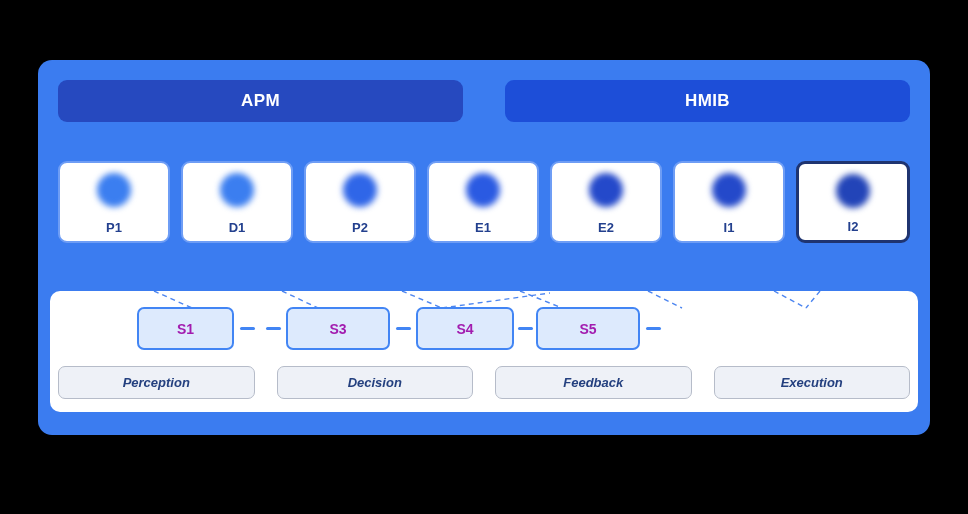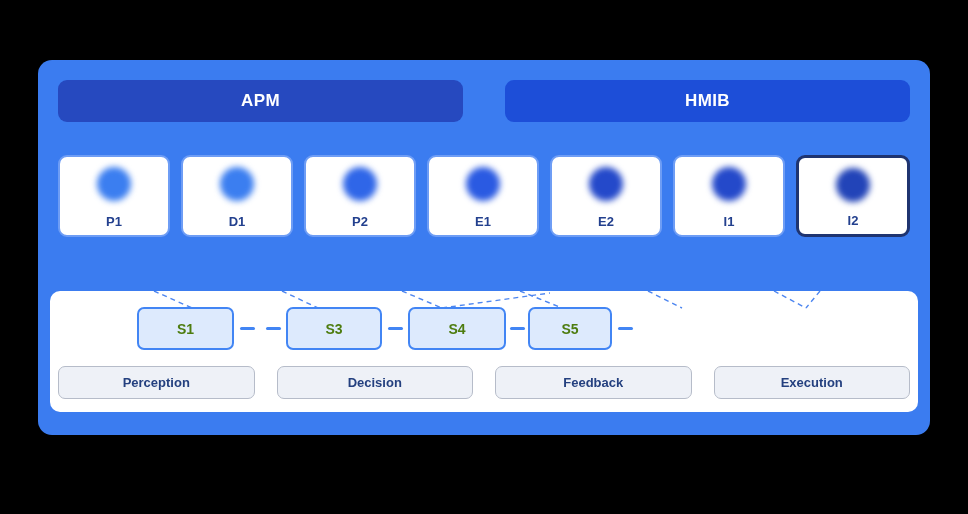--- a/index.html
+++ b/index.html
@@ -26,21 +26,21 @@
     display:flex;align-items:center;justify-content:center;
     color:#ffffff;font-size:17px;font-weight:bold;letter-spacing:.4px;
     box-sizing:border-box;
   }
   .tab.inactive{background:transparent;}
   .tab.apm{background:#2649bf;}
   .tab.hmib{background:#1d4ed8;}
 
   
   .cards{
-    position:absolute;left:20px;top:95px;width:852px;height:82px;
+    position:absolute;left:20px;top:101px;width:852px;height:82px;
     display:flex;gap:11px;
   }
   .card{
     flex:1 1 0;background:#ffffff;border-radius:9px;
     border:2px solid #6e9df5;box-sizing:border-box;
     position:relative;display:flex;flex-direction:column;
     align-items:center;justify-content:flex-end;padding-bottom:7px;
   }
   .card.selected{border:3px solid #1f3470;}
   .dot{
@@ -60,37 +60,37 @@
   .leaders{position:absolute;left:0;top:0;width:868px;height:121px;}
 
   .srow{
     position:absolute;left:0;top:16px;width:868px;height:43px;
     display:flex;align-items:center;
   }
   .sbox{
     height:43px;background:#ddeafd;border:2px solid #4285f4;
     border-radius:7px;box-sizing:border-box;
     display:flex;align-items:center;justify-content:center;
-    font-size:14px;font-weight:bold;color:#4d7c0f;
+    font-size:14px;font-weight:bold;color:#a21caf;
     position:relative;z-index:2;
   }
   .sgap{position:relative;display:flex;align-items:center;justify-content:center;}
   .sgap::after{
     content:"";display:block;width:15px;height:3px;background:#4285f4;border-radius:2px;
   }
 
   .prow{
     position:absolute;left:8px;top:75px;width:852px;height:33px;
     display:flex;gap:22px;
   }
   .pill{
     flex:1 1 0;background:#eef1f7;border:1px solid #b6bcc9;
     border-radius:7px;box-sizing:border-box;
     display:flex;align-items:center;justify-content:center;
-    font-size:13px;font-weight:bold;color:#24407f;
+    font-size:13px;font-weight:bold;color:#24407f;font-style:italic;
   }
 </style>
 </head>
 <body>
 
 <div id="stage">
 
   <div class="panel">
 
     <div class="tabs">
@@ -148,29 +148,29 @@
         </g>
       </svg>
 
       <div class="srow">
         <div style="width:87px"></div>
         <div class="sbox" style="width:97px">
           <span>S1</span>
         </div>
         <div class="sgap" style="width:26px"></div>
         <div class="sgap" style="width:26px"></div>
-        <div class="sbox" style="width:96px">
+        <div class="sbox" style="width:104px">
           <span>S3</span>
         </div>
         <div class="sgap" style="width:26px"></div>
         <div class="sbox" style="width:98px">
           <span>S4</span>
         </div>
         <div class="sgap" style="width:22px"></div>
-        <div class="sbox" style="width:84px">
+        <div class="sbox" style="width:104px">
           <span>S5</span>
         </div>
         <div class="sgap" style="width:26px"></div>
       </div>
 
       <div class="prow">
         <div class="pill">
           <span>Perception</span>
         </div>
         <div class="pill">

